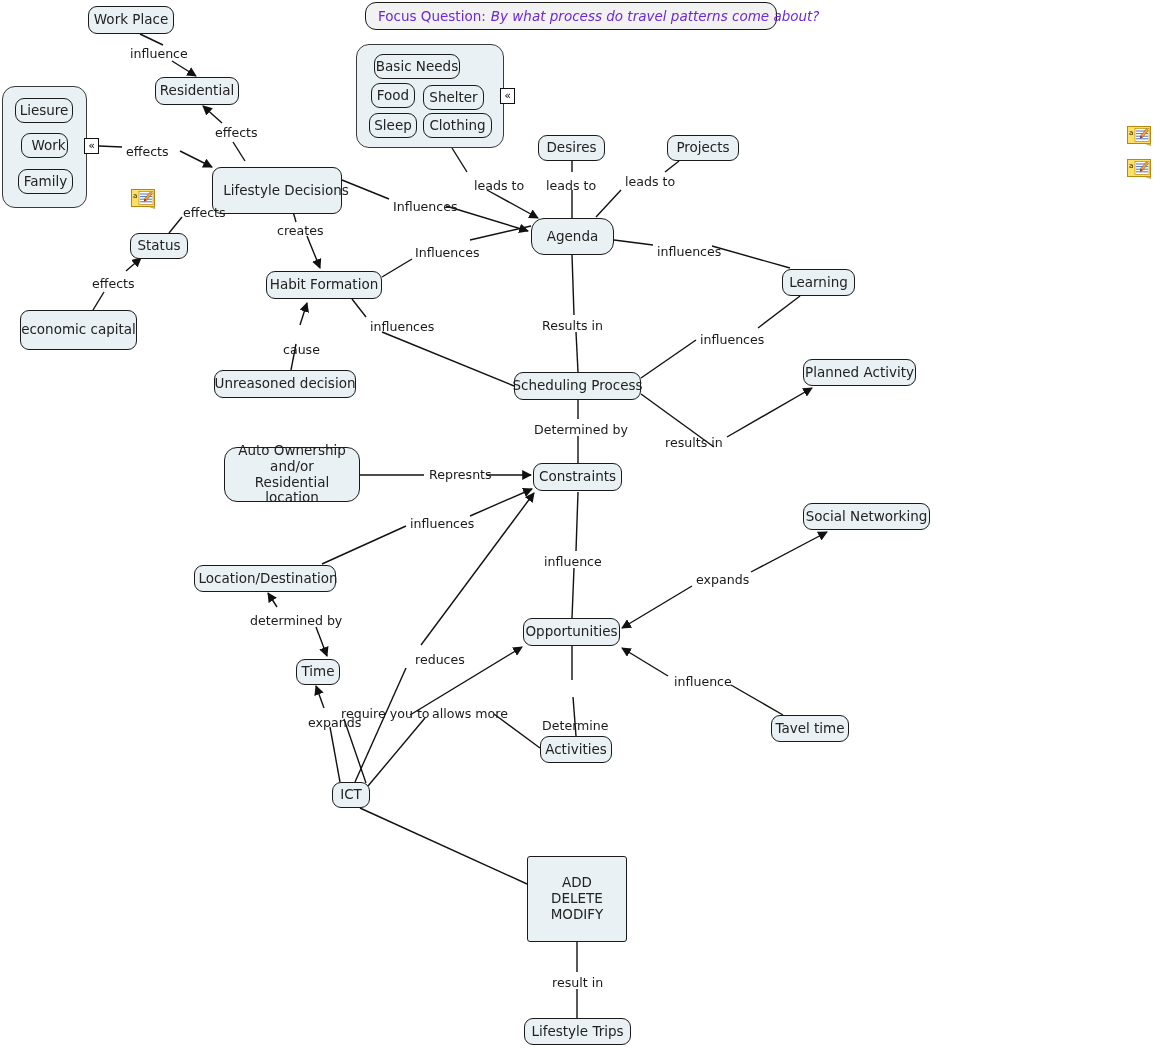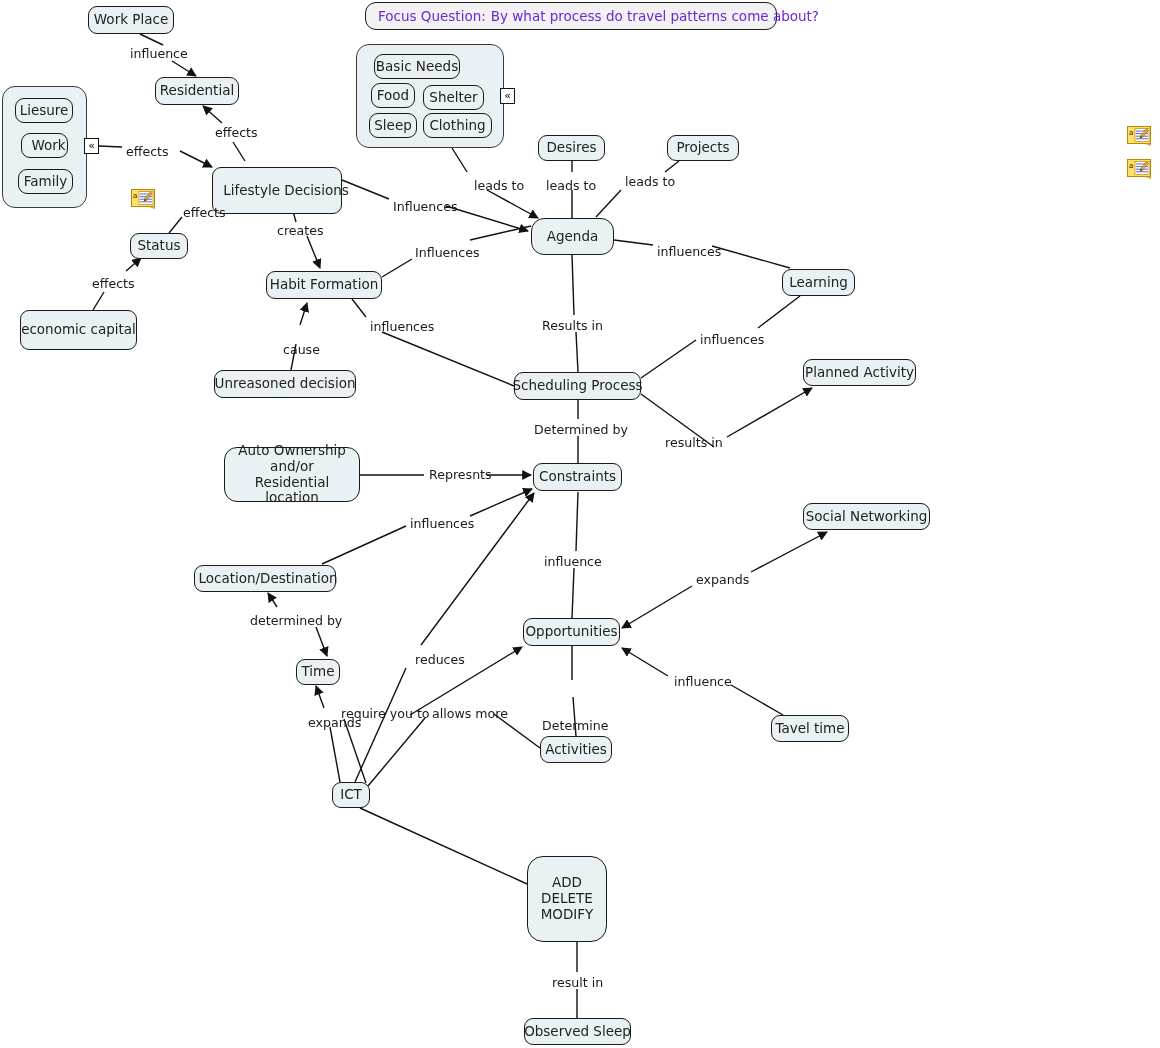--- a/index.html
+++ b/index.html
@@ -58,21 +58,21 @@
     border-radius:11px;
     font-size:13.5px;
     color:#6d28d9;
     display:flex;
     align-items:center;
     padding:0 12px;
     white-space:nowrap;
     z-index:6;
   }
   .focus-box .fq-label{margin-right:5px;}
-  .focus-box .fq-text{}
+  .focus-box .fq-text{font-style:italic;}
   
   .lbl{
     position:absolute;
     font-size:12.6px;
     color:#1a1a1a;
     background:transparent;
     white-space:nowrap;
     z-index:6;
     line-height:1;
   }
@@ -266,25 +266,25 @@
   <div class="node" style="left:523px;top:618px;width:97px;height:28px;">Opportunities</div>
 
   <div class="node" style="left:296px;top:659px;width:44px;height:26px;">Time</div>
 
   <div class="node" style="left:771px;top:715px;width:78px;height:27px;">Tavel time</div>
 
   <div class="node" style="left:540px;top:736px;width:72px;height:27px;text-align:center;">Activities</div>
 
   <div class="node" style="left:332px;top:782px;width:38px;height:26px;">ICT</div>
 
-  <div class="node multiline big" style="left:527px;top:856px;width:80px;height:86px;white-space:pre-line;border-radius:16px;">ADD
+  <div class="node multiline big" style="left:527px;top:856px;width:100px;height:86px;white-space:pre-line;border-radius:3px;">ADD
 DELETE
 MODIFY</div>
 
-  <div class="node" style="left:524px;top:1018px;width:107px;height:27px;">Observed Sleep</div>
+  <div class="node" style="left:524px;top:1018px;width:107px;height:27px;">Lifestyle Trips</div>
 
   <div class="handle" style="left:84px;top:138px;">«</div>
   <div class="handle" style="left:500px;top:88px;">«</div>
 
   <div class="note-icon" style="left:131px;top:189px;">
     <svg viewBox="0 0 26 20" width="26" height="20">
       <rect x="0.5" y="0.5" width="23" height="17" fill="#ffe066" stroke="#b8860b" stroke-width="1"></rect>
       <rect x="8" y="2.5" width="14" height="13" fill="#ffffff" stroke="#b8860b" stroke-width="0.7"></rect>
       <g stroke="#3a5fcd" stroke-width="0.9">
         <line x1="9" y1="5" x2="21" y2="5"></line>

